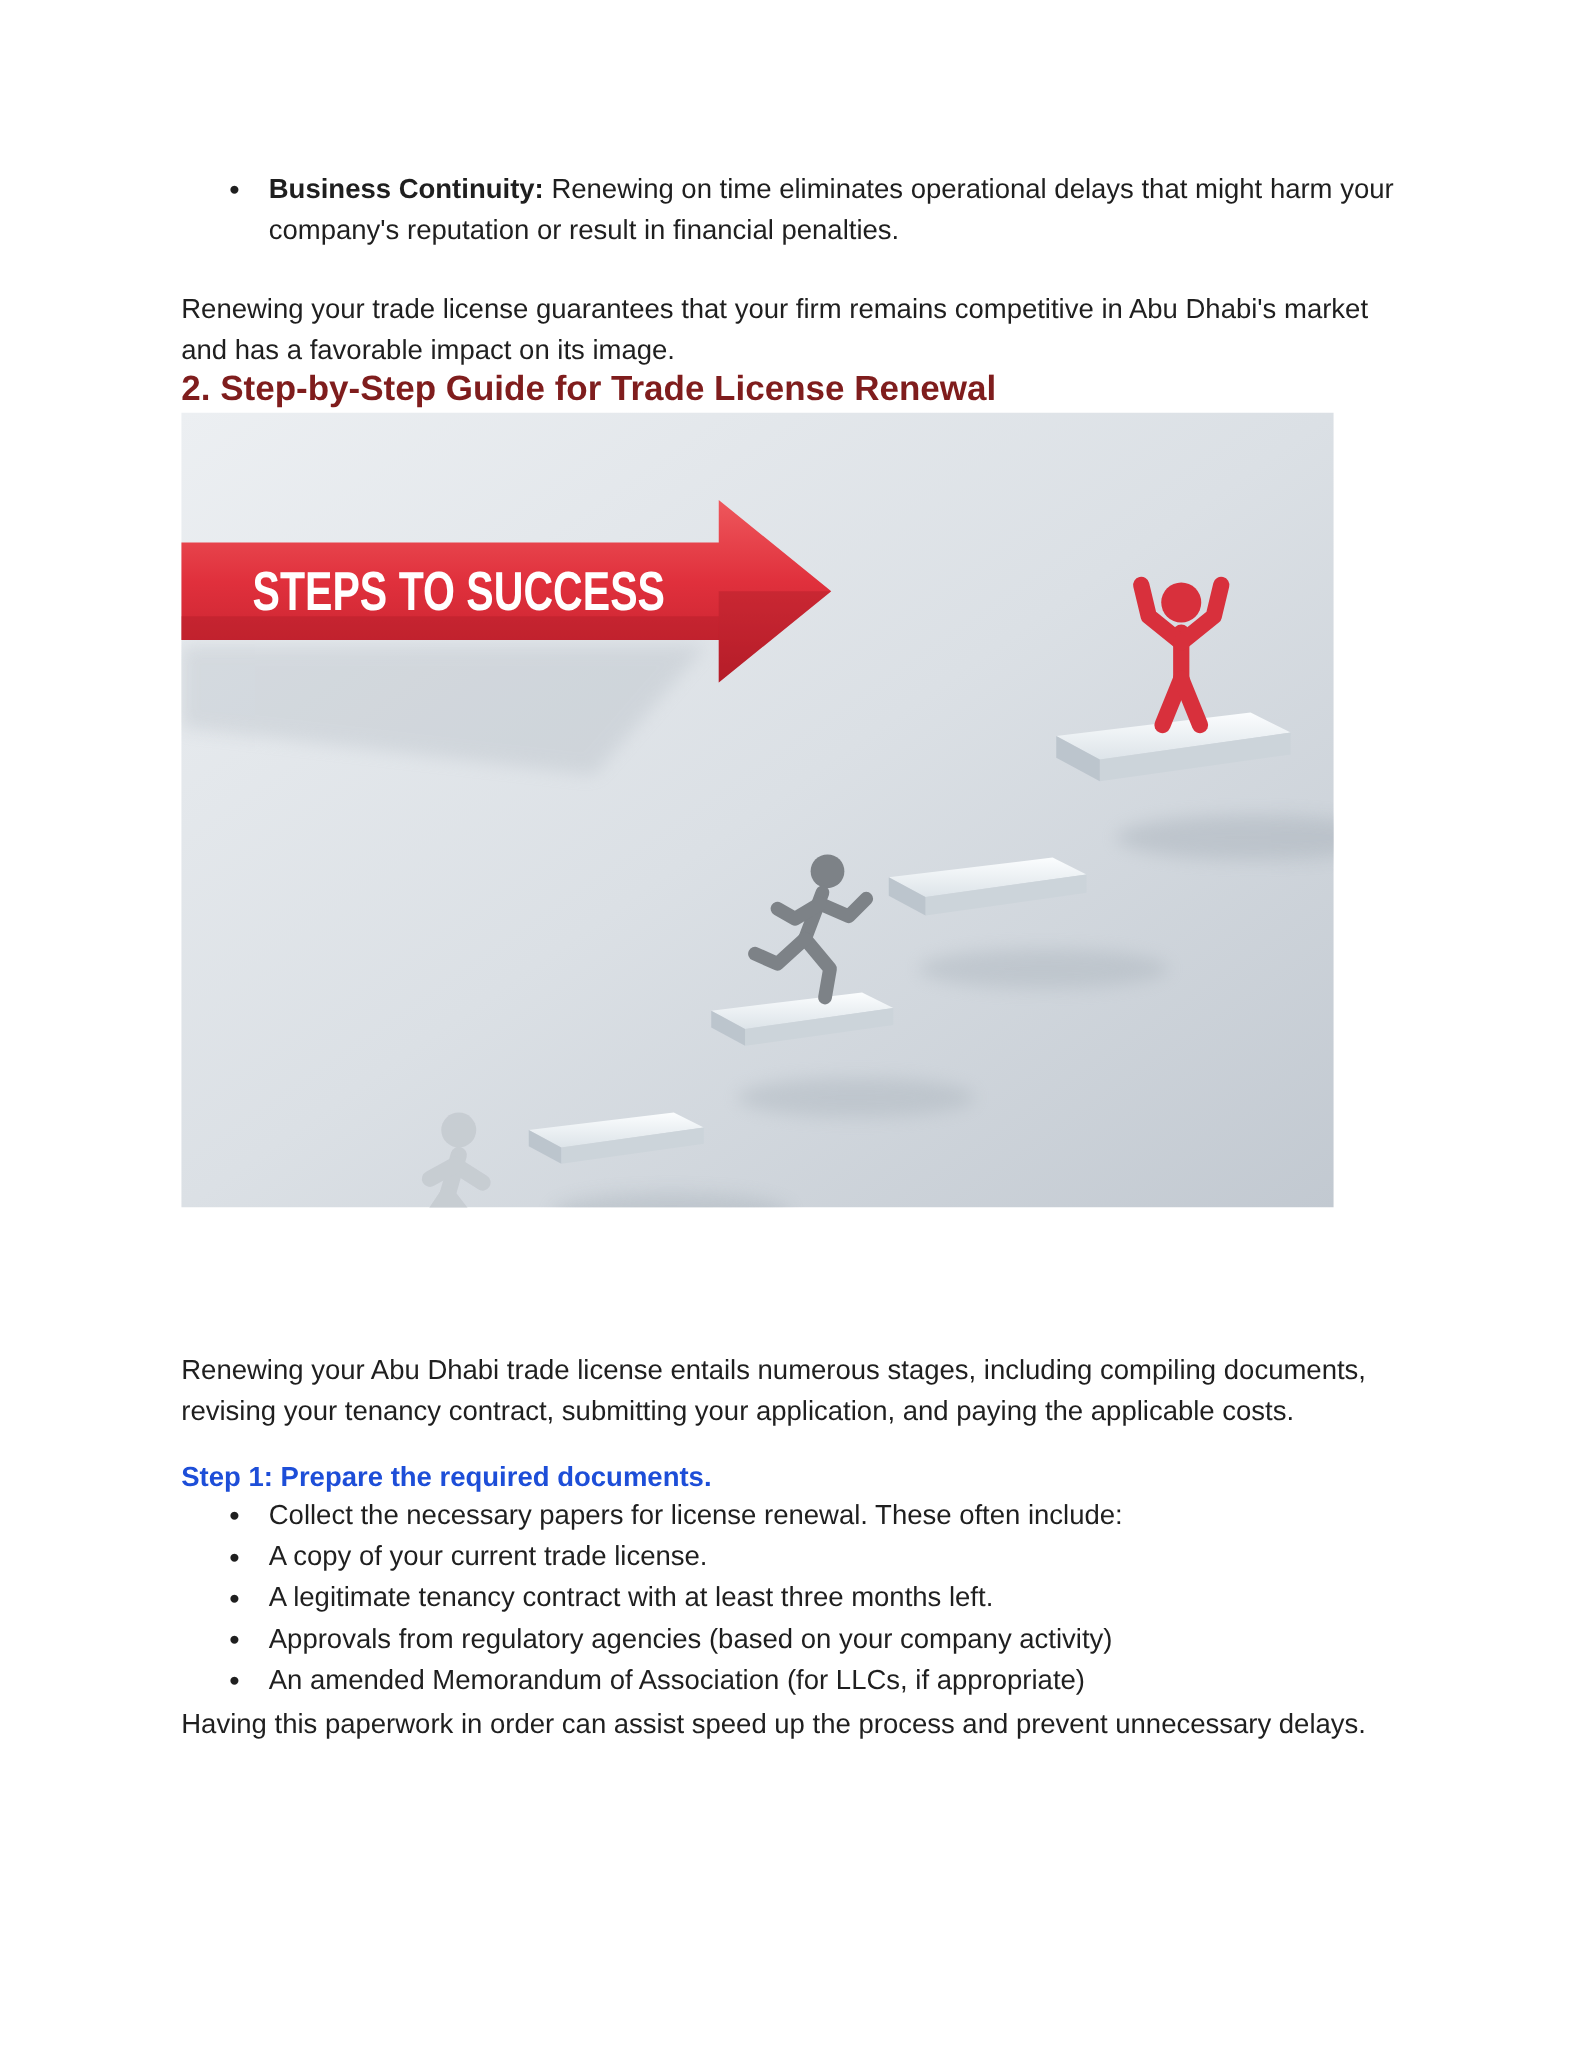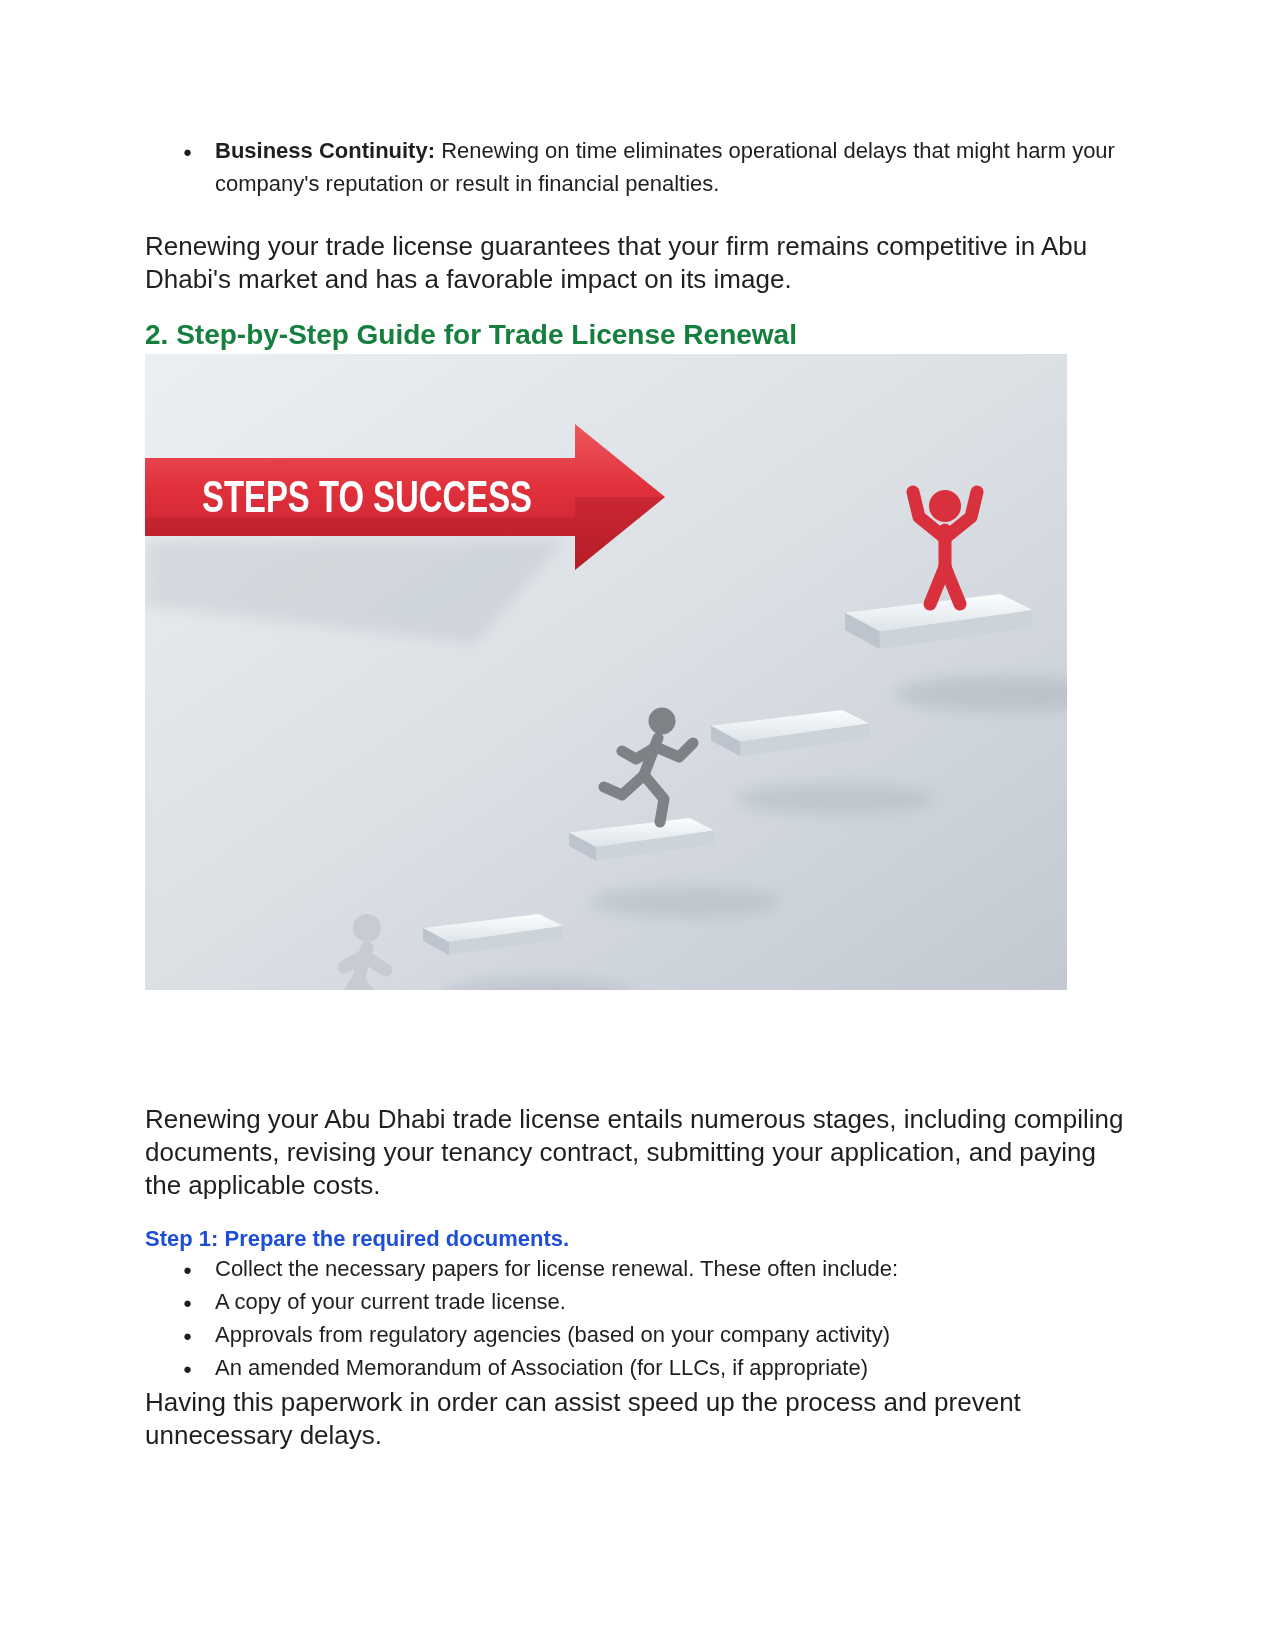--- a/index.html
+++ b/index.html
@@ -16,46 +16,45 @@
     overflow: hidden;
   }
   .page {
     box-sizing: border-box;
     width: 1275px;
     height: 1650px;
     padding: 134px 145px 0 145px;
   }
   p, h2, h3, ul { margin: 0; }
   .body-text {
-    font-size: 26px;
+    font-size: 22px;
     line-height: 33px;
   }
   ul.doc-bullets {
     list-style: none;
     padding-left: 70px;
   }
   ul.doc-bullets li {
     position: relative;
     font-size: 22px;
     line-height: 33px;
   }
   ul.doc-bullets li::before {
     content: "\25CF";
     position: absolute;
     left: -32px;
     top: 1px;
     font-size: 15px;
   }
   .para-1 { margin-top: 30px; }
   .section-heading {
-    margin-top: 24px;
     font-size: 28px;
     line-height: 30px;
     font-weight: bold;
-    color: #15803d;
+    color: #7f1d1d;
   }
   figure.illustration {
     margin: 4px 0 0 0;
     width: 922px;
     height: 715px;
   }
   .para-2 { margin-top: 34px; }
   .step-heading {
     margin-top: 24px;
     font-size: 22px;
@@ -168,19 +167,20 @@
     </svg>
   </figure>
 
   <p class="body-text para-2">Renewing your Abu Dhabi trade license entails numerous stages, including compiling documents, revising your tenancy contract, submitting your application, and paying the applicable costs.</p>
 
   <h3 class="step-heading">Step 1: Prepare the required documents.</h3>
 
   <ul class="doc-bullets step-bullets">
     <li>Collect the necessary papers for license renewal. These often include:</li>
     <li>A copy of your current trade license.</li>
+    <li>A legitimate tenancy contract with at least three months left.</li>
     <li>Approvals from regulatory agencies (based on your company activity)</li>
     <li>An amended Memorandum of Association (for LLCs, if appropriate)</li>
   </ul>
 
   <p class="body-text para-3">Having this paperwork in order can assist speed up the process and prevent unnecessary delays.</p>
 
 </div>
 
 </body></html>

